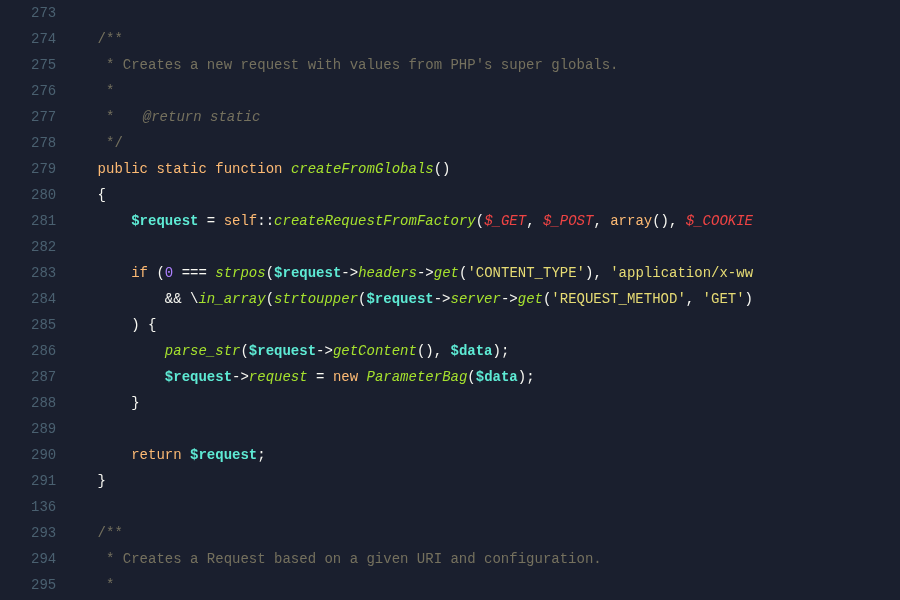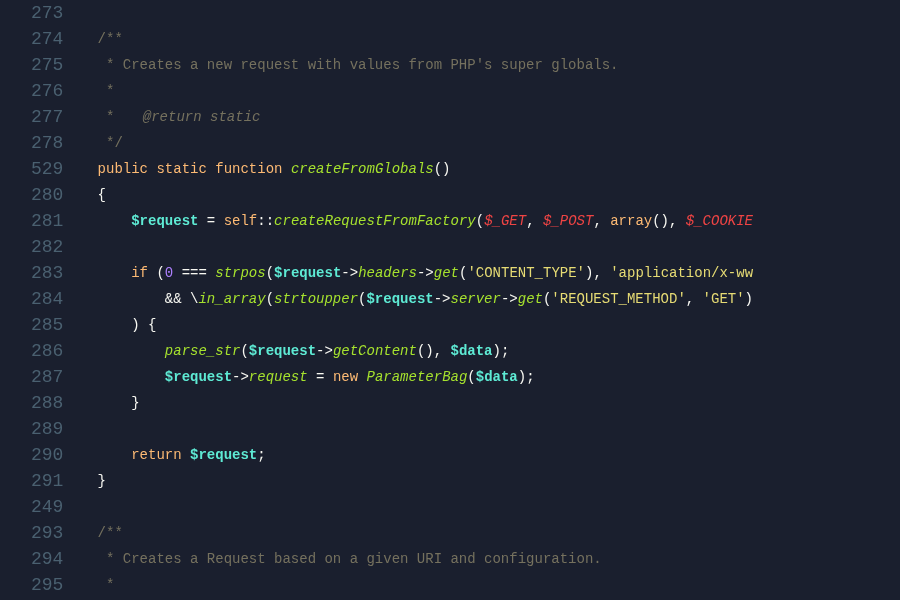--- a/index.html
+++ b/index.html
@@ -33,21 +33,21 @@
       text-align: right;
       padding-right: 16px;
       user-select: none;
       flex-shrink: 0;
     }
 
     .line-number {
       display: block;
       height: 26px;
       line-height: 26px;
-      font-size: 18px;
+      font-size: 14px;
       color: #4a6070;
       margin-left: 31px;
     }
 
     .code-content {
       flex: 1;
       padding-left: 4px;
       overflow: hidden;
       white-space: nowrap;
     }
@@ -76,34 +76,34 @@
 <body>
 
 <div class="code-editor">
   <div class="line-numbers">
     <span class="line-number">273</span>
     <span class="line-number">274</span>
     <span class="line-number">275</span>
     <span class="line-number">276</span>
     <span class="line-number">277</span>
     <span class="line-number">278</span>
-    <span class="line-number">529</span>
+    <span class="line-number">279</span>
     <span class="line-number">280</span>
     <span class="line-number">281</span>
     <span class="line-number">282</span>
     <span class="line-number">283</span>
     <span class="line-number">284</span>
     <span class="line-number">285</span>
     <span class="line-number">286</span>
     <span class="line-number">287</span>
     <span class="line-number">288</span>
     <span class="line-number">289</span>
     <span class="line-number">290</span>
     <span class="line-number">291</span>
-    <span class="line-number">249</span>
+    <span class="line-number">136</span>
     <span class="line-number">293</span>
     <span class="line-number">294</span>
     <span class="line-number">295</span>
   </div>
 
   <div class="code-content">
 
     <span class="code-line">&nbsp;</span>
 
     <span class="code-line"><span class="comment">    /**</span></span>

